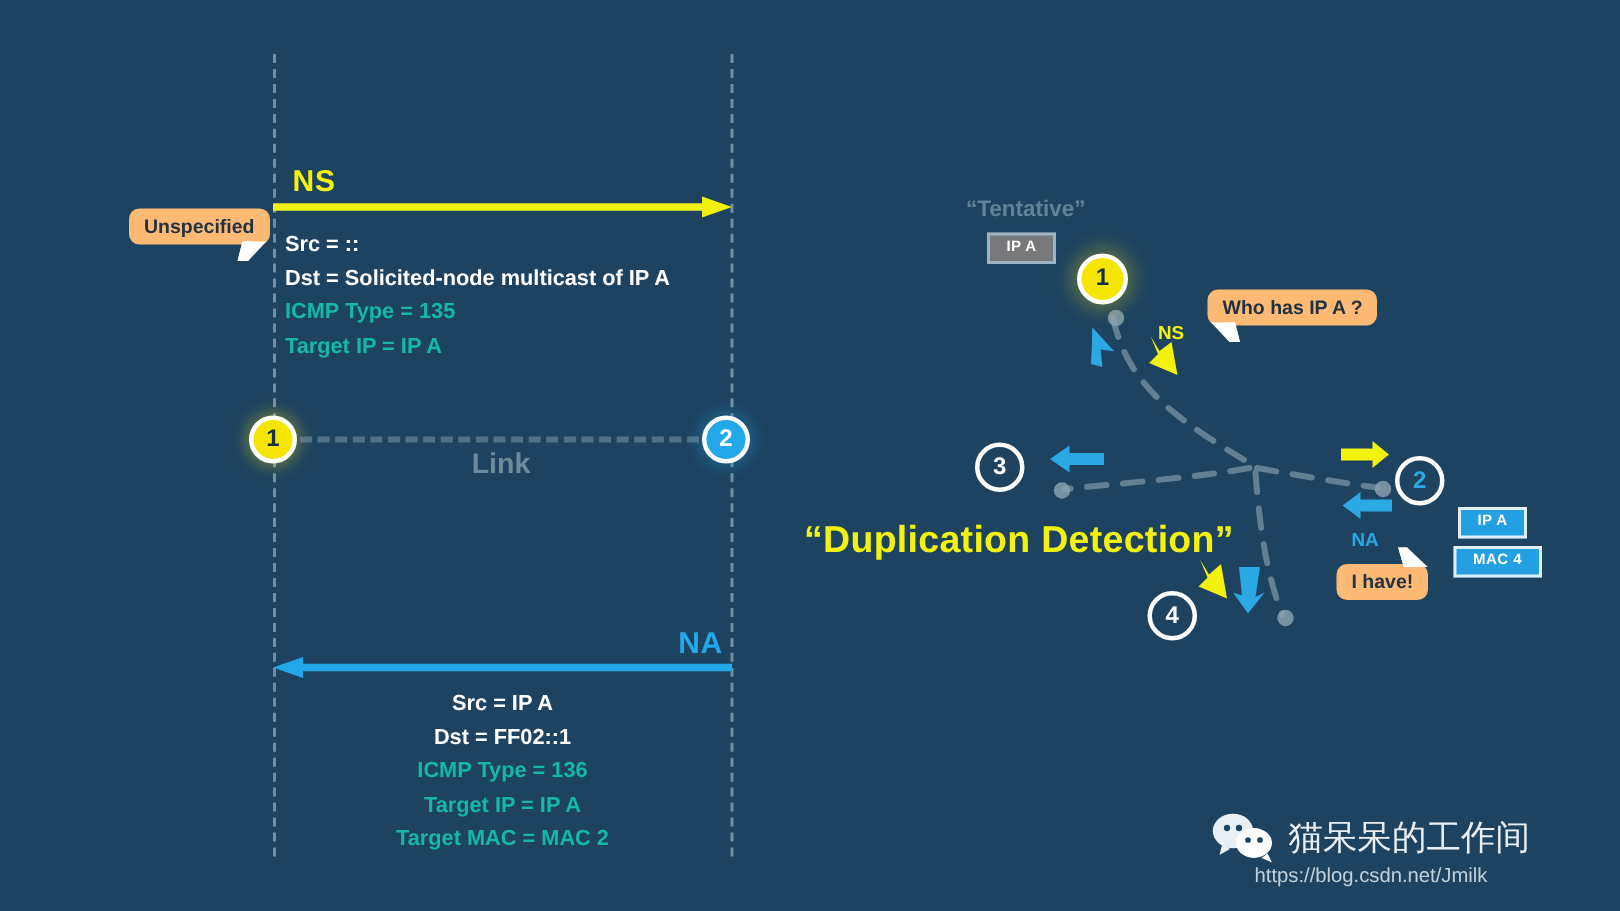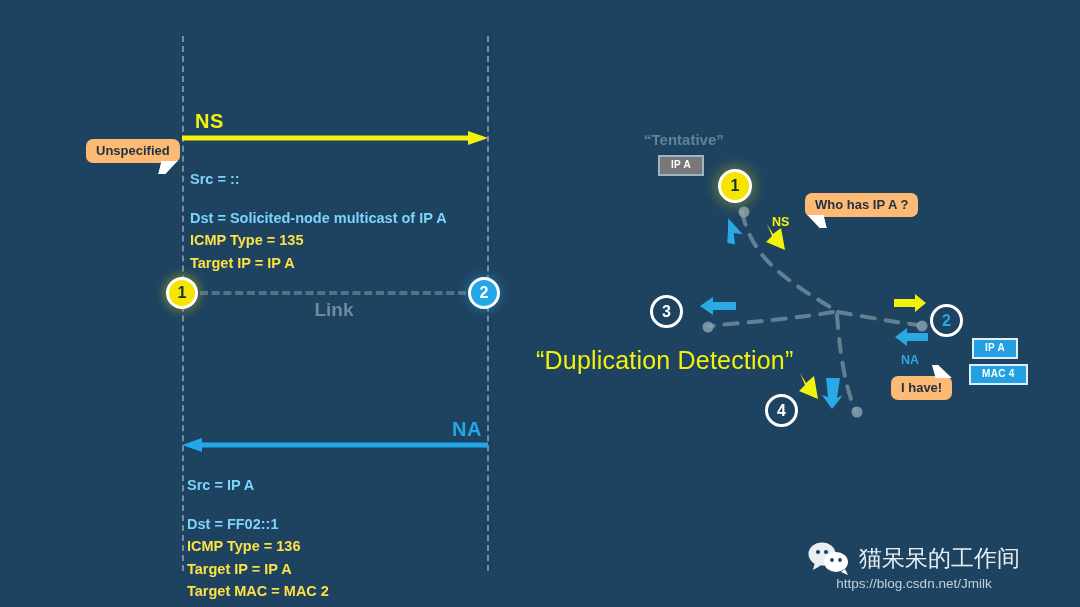--- a/index.html
+++ b/index.html
@@ -39,23 +39,23 @@
   #ns-label { left: 195px; top: 110px; color: #f2f20d; }
   #na-label { left: 0; top: 418px; width: 482px; text-align: right; color: #22a8e8; }
 
   
   #ns-arrow { left: 182px; top: 131px; width: 306px; height: 14px; }
   
   #na-arrow { left: 182px; top: 438px; width: 306px; height: 14px; }
 
   .field-block { position: absolute; font-size: 14.5px; font-weight: bold; line-height: 22.5px; }
   #ns-fields { left: 190px; top: 152px; text-align: left; }
-  #na-fields { left: 187px; top: 458px; width: 296px; text-align: left; }
-  .f-head { color: #7dd3fc; margin-top: 16px; }
-  .f-green { color: #fde047; }
+  #na-fields { left: 187px; top: 458px; width: 296px; text-align: center; }
+  .f-head { color: #ffffff; }
+  .f-green { color: #14b8a6; }
 
   
   .bubble {
     position: absolute;
     background: #fdba74;
     color: #203243;
     font-size: 13px;
     font-weight: bold;
     padding: 5px 10px 6px 10px;
     border-radius: 7px;
@@ -157,21 +157,21 @@
     font-size: 12.5px;
     font-weight: bold;
   }
   #mini-ns { left: 772px; top: 215px; color: #f2f20d; }
   #mini-na { left: 901px; top: 353px; color: #2aa9e4; }
 
   #duplication-title {
     position: absolute;
     left: 536px; top: 346px;
     font-size: 25px;
-    font-weight: normal;
+    font-weight: bold;
     color: #f2f20d;
     letter-spacing: .2px;
     white-space: nowrap;
   }
 
   
   #watermark { position: absolute; left: 808px; top: 541px; }
   #wm-row { display: flex; align-items: center; gap: 9px; }
   #wm-name { color: #e8eef2; font-size: 23px; font-family: "DejaVu Sans", sans-serif; }
   #wm-url  { color: #c2d0d9; font-size: 13.5px; text-align: center; margin-top: 1px; }

